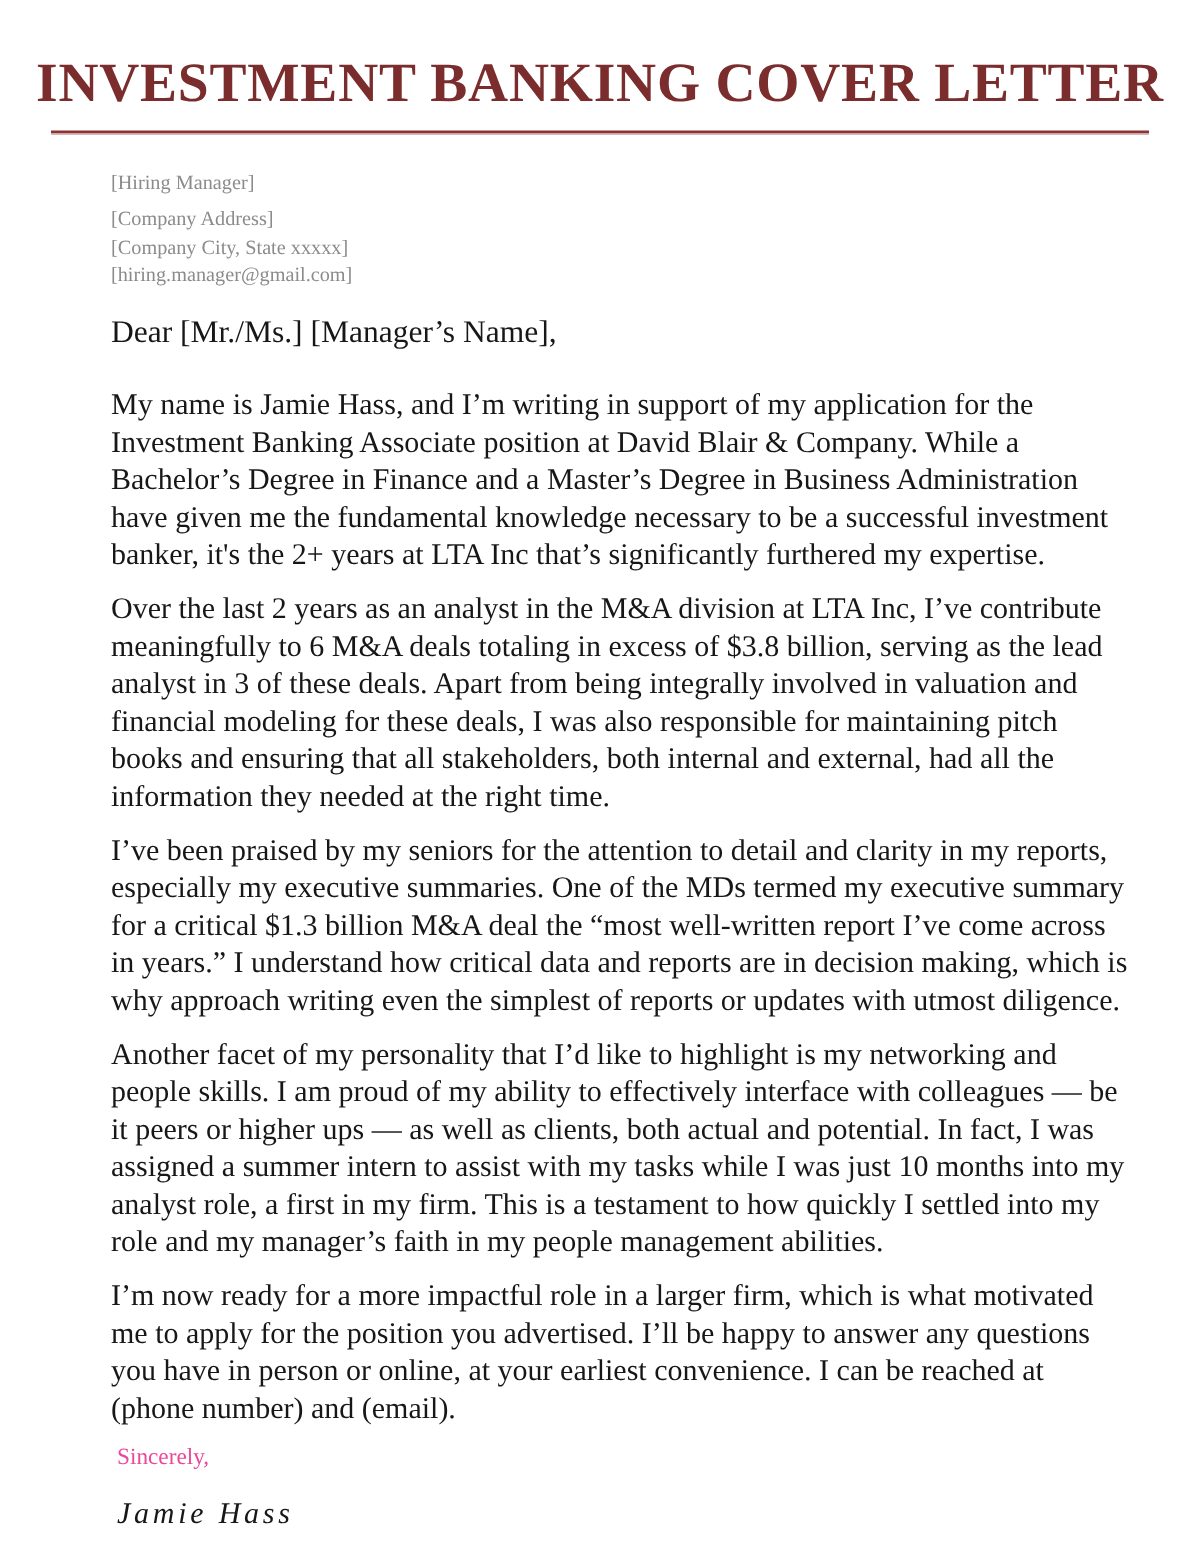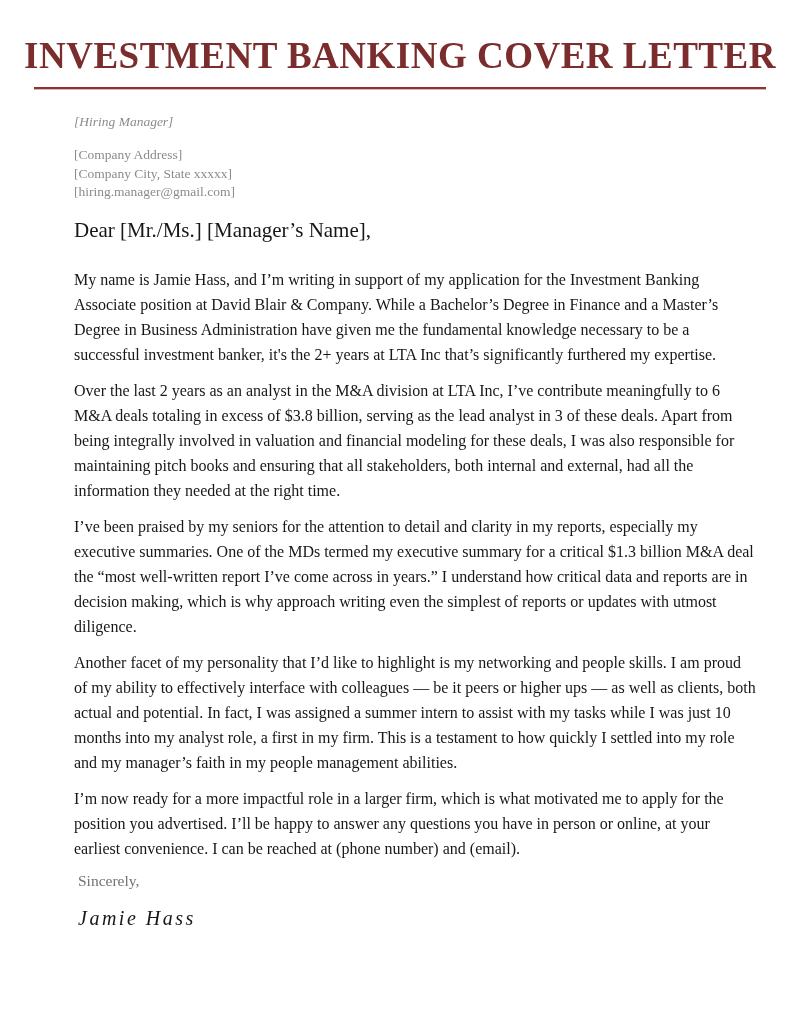--- a/index.html
+++ b/index.html
@@ -49,38 +49,38 @@
     margin-top: 29px;
     font-size: 14px;
     color: #1d1d1d;
   }
   .recipient-block {
     margin-top: 23px;
     font-size: 13.5px;
     line-height: 18.6px;
     color: #8b8b8b;
   }
-  .recipient-block .recipient-line:first-child { margin-bottom: 15px; font-style: italic; }
+  .recipient-block .recipient-line:first-child { margin-bottom: 6px; }
   .salutation {
     margin-top: 16px;
     font-size: 21px;
     color: #171717;
   }
   .paragraphs { margin-top: 24px; }
   .paragraphs p {
-    font-size: 16px;
+    font-size: 20px;
     line-height: 25px;
     color: #171717;
     margin: 0 0 11px 0;
     text-align: left;
   }
   .closing {
     margin-top: 11px;
     font-size: 15.5px;
-    color: #737373;
+    color: #ec4899;
     padding-left: 4px;
   }
   .signature {
     margin-top: 17px;
     font-size: 20px;
     font-style: italic;
     letter-spacing: 2.5px;
     color: #171717;
     padding-left: 4px;
   }

